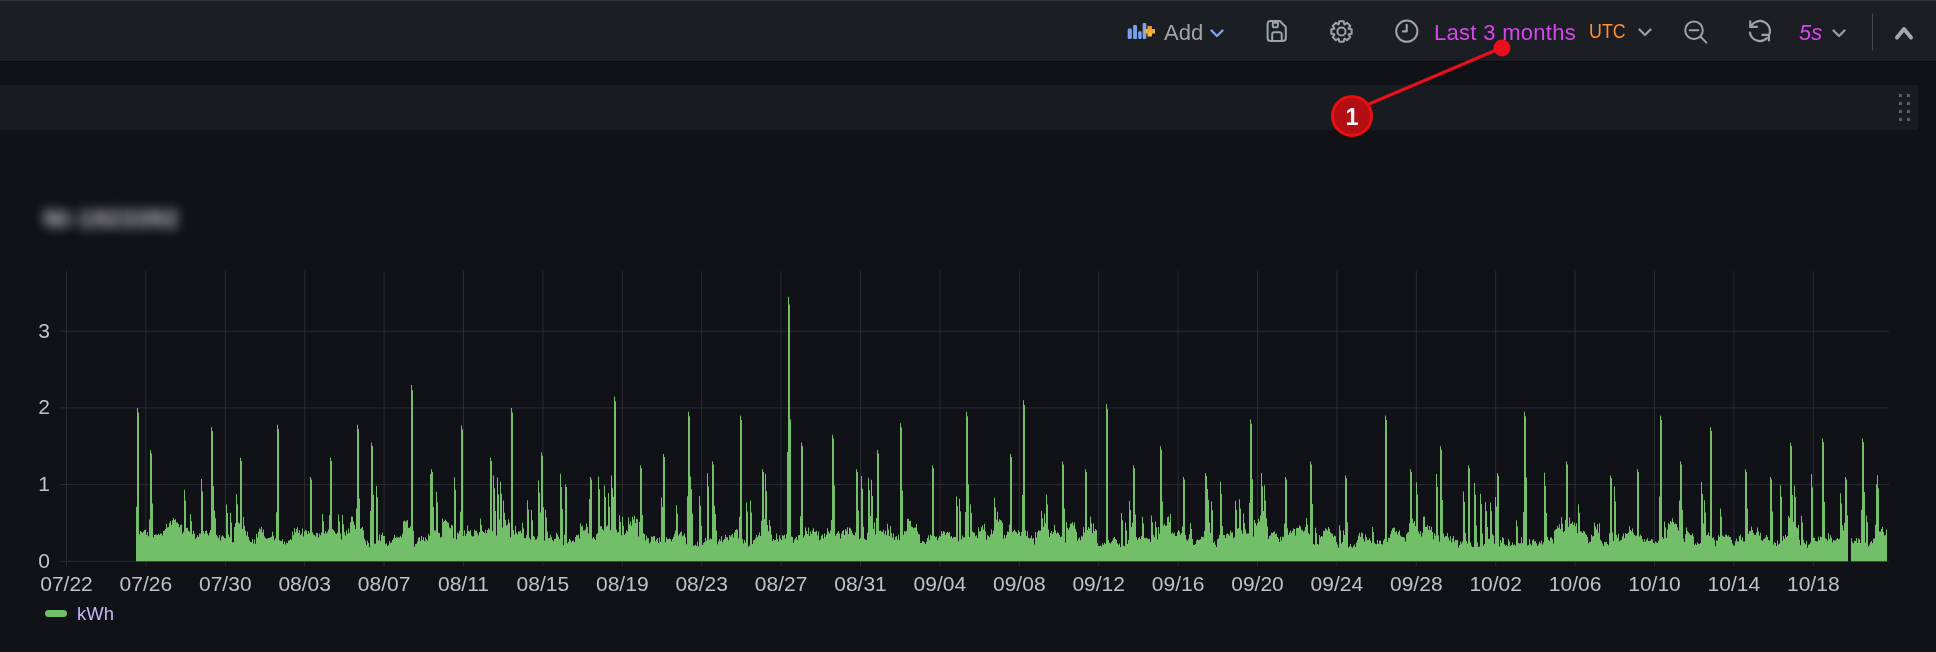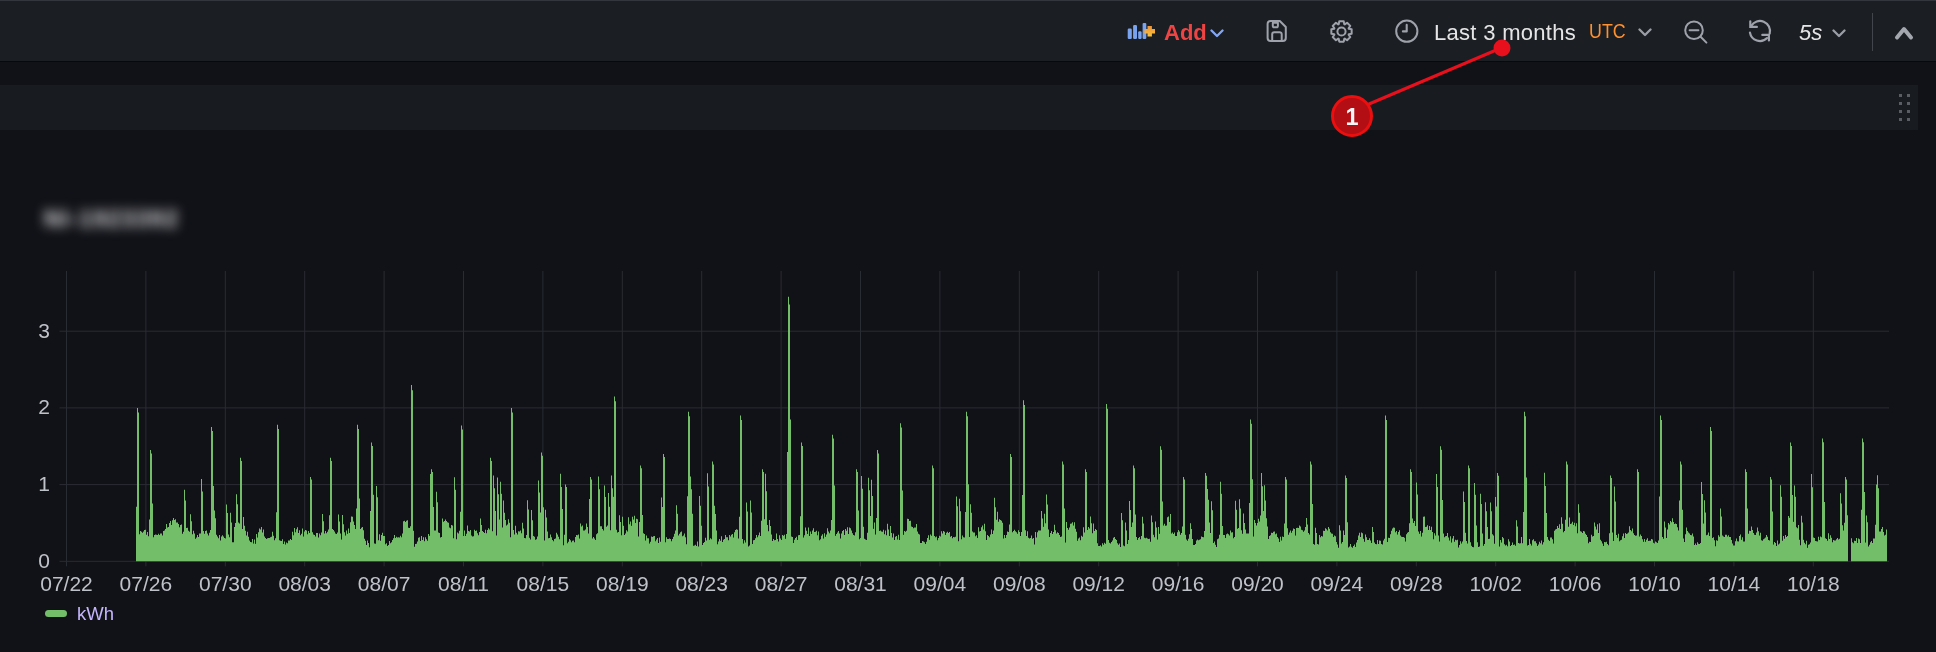--- a/index.html
+++ b/index.html
@@ -1,19 +1,19 @@
 <!DOCTYPE html>
 <html><head>
 <meta charset="utf-8">
 <style>
   html,body{margin:0;padding:0;background:#111217;width:1936px;height:652px;overflow:hidden;}
   *{box-sizing:border-box;font-family:"Liberation Sans",sans-serif;}
   .abs{position:absolute;}
   #nav{position:absolute;left:0;top:0;width:1936px;height:62px;background:#1b1e23;border-top:1px solid #33363c;border-bottom:1px solid #08090b;}
-  .navtxt{position:absolute;color:#e5e5e5;font-size:22px;}
+  .navtxt{position:absolute;color:#d946ef;font-size:22px;}
   #band{position:absolute;left:0;top:85px;width:1918px;height:45px;background:#181b20;}
   .gray-ic{stroke:#9fa2aa;fill:none;}
 </style>
 </head>
 <body>
 <div id="nav"></div>
 <div id="band"></div>
 
 <svg class="abs" style="left:1898px;top:93px" width="20" height="34">
   <g fill="#5a5d64">
@@ -34,21 +34,21 @@
     <stop offset="0" stop-color="#ef9137"></stop>
         <stop offset="1" stop-color="#f8c43c"></stop>
   </linearGradient>
     </defs>
   <rect x="0.7" y="12.5" width="4.1" height="10.4" rx="1.2" fill="#7aa3ef"></rect>
   <rect x="6.1" y="9.1" width="3.9" height="13.8" rx="1.2" fill="#7aa3ef"></rect>
   <rect x="11.2" y="15.2" width="3.4" height="7.7" rx="1.2" fill="#7aa3ef"></rect>
   <rect x="15.6" y="6.9" width="3.7" height="16" rx="1.2" fill="#7aa3ef"></rect>
   <path d="M22.7 9.9 V20.5 M17.4 15.2 H28" stroke="url(#plg)" stroke-width="4.4" fill="none"></path>
 </svg>
-<div class="navtxt" style="left:1164px;top:19.5px;color:#ef4444;font-weight:700;">Add</div>
+<div class="navtxt" style="left:1164px;top:19.5px;color:#a3a3a3;font-weight:400;">Add</div>
 <svg class="abs" style="left:1210px;top:28.5px" width="14" height="9">
     <path d="M1.5 1.5 L7 7 L12.5 1.5" stroke="#83a7f5" stroke-width="2.3" fill="none" stroke-linecap="round" stroke-linejoin="round"></path>
   </svg>
 
 <svg class="abs" style="left:1265px;top:19px" width="24" height="24" viewBox="0 0 24 24">
   <path class="gray-ic" stroke-width="2" stroke-linejoin="round" d="M6.6 2 L14.8 2 L20.8 8 L20.8 19 A3 3 0 0 1 17.8 22 L5.6 22 A3 3 0 0 1 2.6 19 L2.6 5 A3 3 0 0 1 5.6 2 Z"></path>
   <path class="gray-ic" stroke-width="2" stroke-linejoin="round" d="M7.8 3.7 h5.1 v3.4 a1.2 1.2 0 0 1 -1.2 1.2 h-2.7 a1.2 1.2 0 0 1 -1.2 -1.2 z"></path>
   <path class="gray-ic" stroke-width="2" stroke-linejoin="round" d="M7.2 22 V15.2 a2 2 0 0 1 2-2 h5.5 a2 2 0 0 1 2 2 V22"></path>
 </svg>
 

